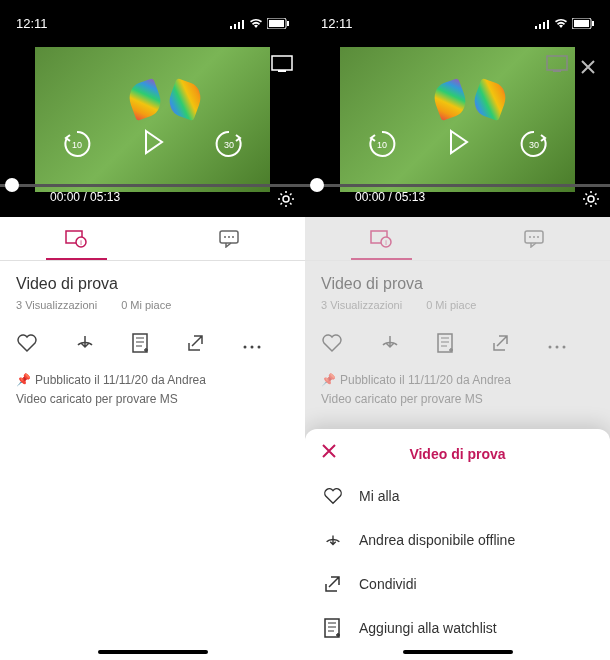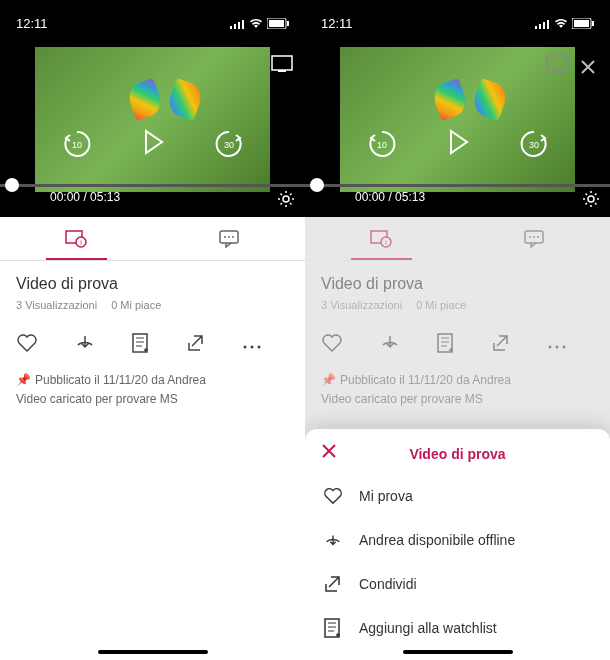--- a/index.html
+++ b/index.html
@@ -24,21 +24,21 @@
 .progress-handle { position: absolute; left: 5px; top: -6px; width: 14px; height: 14px; background: #fff; border-radius: 50%; }
 .time-row { position: absolute; bottom: 6px; left: 10px; right: 10px; display: flex; justify-content: space-between; align-items: flex-start; color: #fff; font-size: 12px; margin-left: 40px; }
 .gear { color: #fff; }
 .tabs { height: 44px; display: flex; border-bottom: 1px solid #e0e0e0; }
 .tab { flex: 1; display: flex; align-items: center; justify-content: center; position: relative; }
 .tab.active::after { content: ''; position: absolute; bottom: 0; left: 30%; right: 30%; height: 2px; background: #c2185b; }
 .tab.active { color: #c2185b; }
 .tab:not(.active) { color: #666; }
 .info { padding: 14px 16px; }
 .title { font-size: 16px; color: #333; margin-bottom: 6px; }
-.stats { font-size: 11px; color: #888; display: flex; gap: 14px; }
+.stats { font-size: 11px; color: #888; display: flex; gap: 24px; }
 .actions { display: flex; padding: 8px 16px 14px; gap: 36px; align-items: center; color: #444; }
 .meta { padding: 0 16px; font-size: 12px; color: #666; line-height: 1.6; }
 .meta-line1 { display: flex; align-items: center; gap: 4px; }
 .pin-icon { color: #7cb342; font-size: 12px; }
 .screen.right .info, .screen.right .actions, .screen.right .meta, .screen.right .tabs { opacity: 0.55; }
 .sheet { position: absolute; bottom: 0; left: 0; right: 0; background: #fff; border-radius: 12px 12px 0 0; box-shadow: 0 -4px 20px rgba(0,0,0,0.15); padding-bottom: 10px; }
 .sheet-header { display: flex; align-items: center; padding: 14px 16px 10px; position: relative; }
 .sheet-close { color: #c2185b; font-size: 18px; }
 .sheet-title { position: absolute; left: 50%; transform: translateX(-50%); color: #c2185b; font-size: 14px; font-weight: 600; }
 .sheet-item { display: flex; align-items: center; gap: 16px; padding: 12px 18px; font-size: 14px; color: #333; }
@@ -316,21 +316,21 @@
           <svg width="16" height="16" viewBox="0 0 16 16">
               <path d="M2 2 L14 14 M14 2 L2 14" stroke="#c2185b" stroke-width="2"></path>
             </svg>
         </span>
         <span class="sheet-title">Video di prova</span>
       </div>
       <div class="sheet-item">
         <svg class="sheet-icon" viewBox="0 0 22 20">
             <path d="M11 18 L3 10 A5 5 0 0 1 11 4 A5 5 0 0 1 19 10 Z" fill="none" stroke="#333" stroke-width="1.5"></path>
           </svg>
-        <span>Mi prova</span>
+        <span>Mi alla</span>
       </div>
       <div class="sheet-item">
         <svg class="sheet-icon" viewBox="0 0 22 20">
             <path d="M4 12 A8 5 0 0 1 18 12" fill="none" stroke="#333" stroke-width="1.5"></path>
             <path d="M11 5 L11 15 M8 12 L11 15 L14 12" fill="none" stroke="#333" stroke-width="1.5"></path>
           </svg>
         <span>Andrea disponibile offline</span>
       </div>
       <div class="sheet-item">
         <svg class="sheet-icon" viewBox="0 0 20 20">

